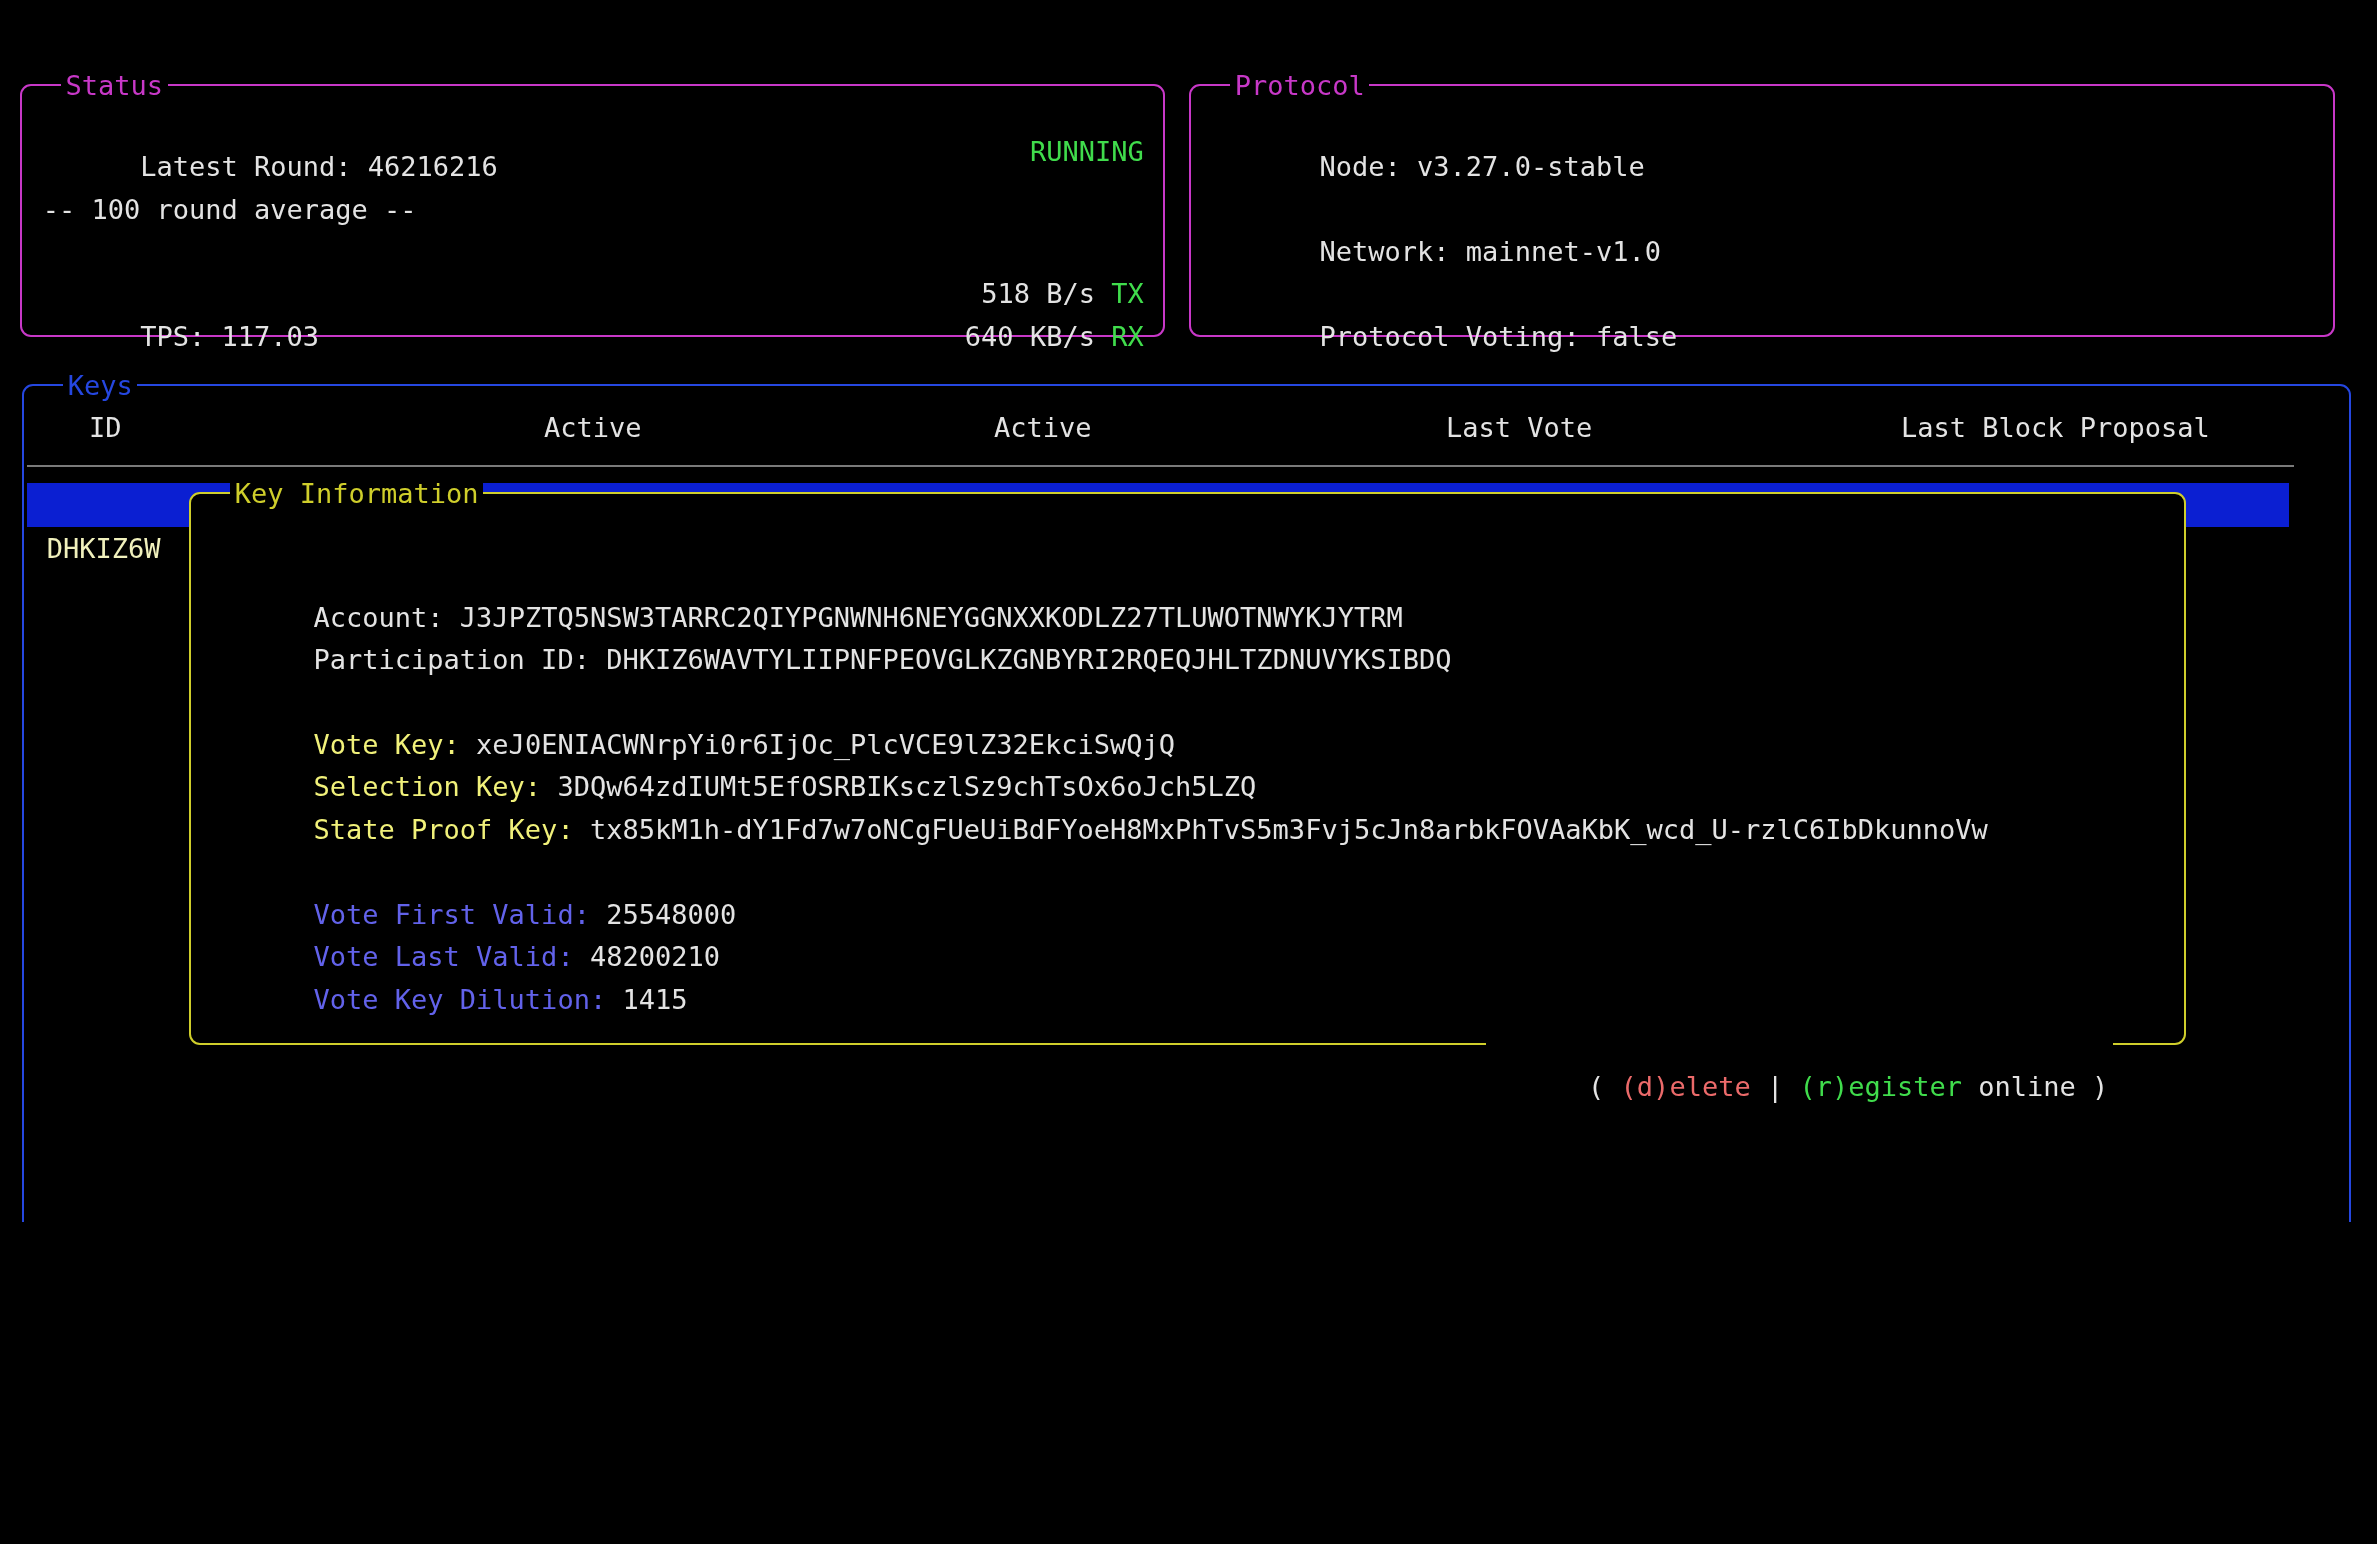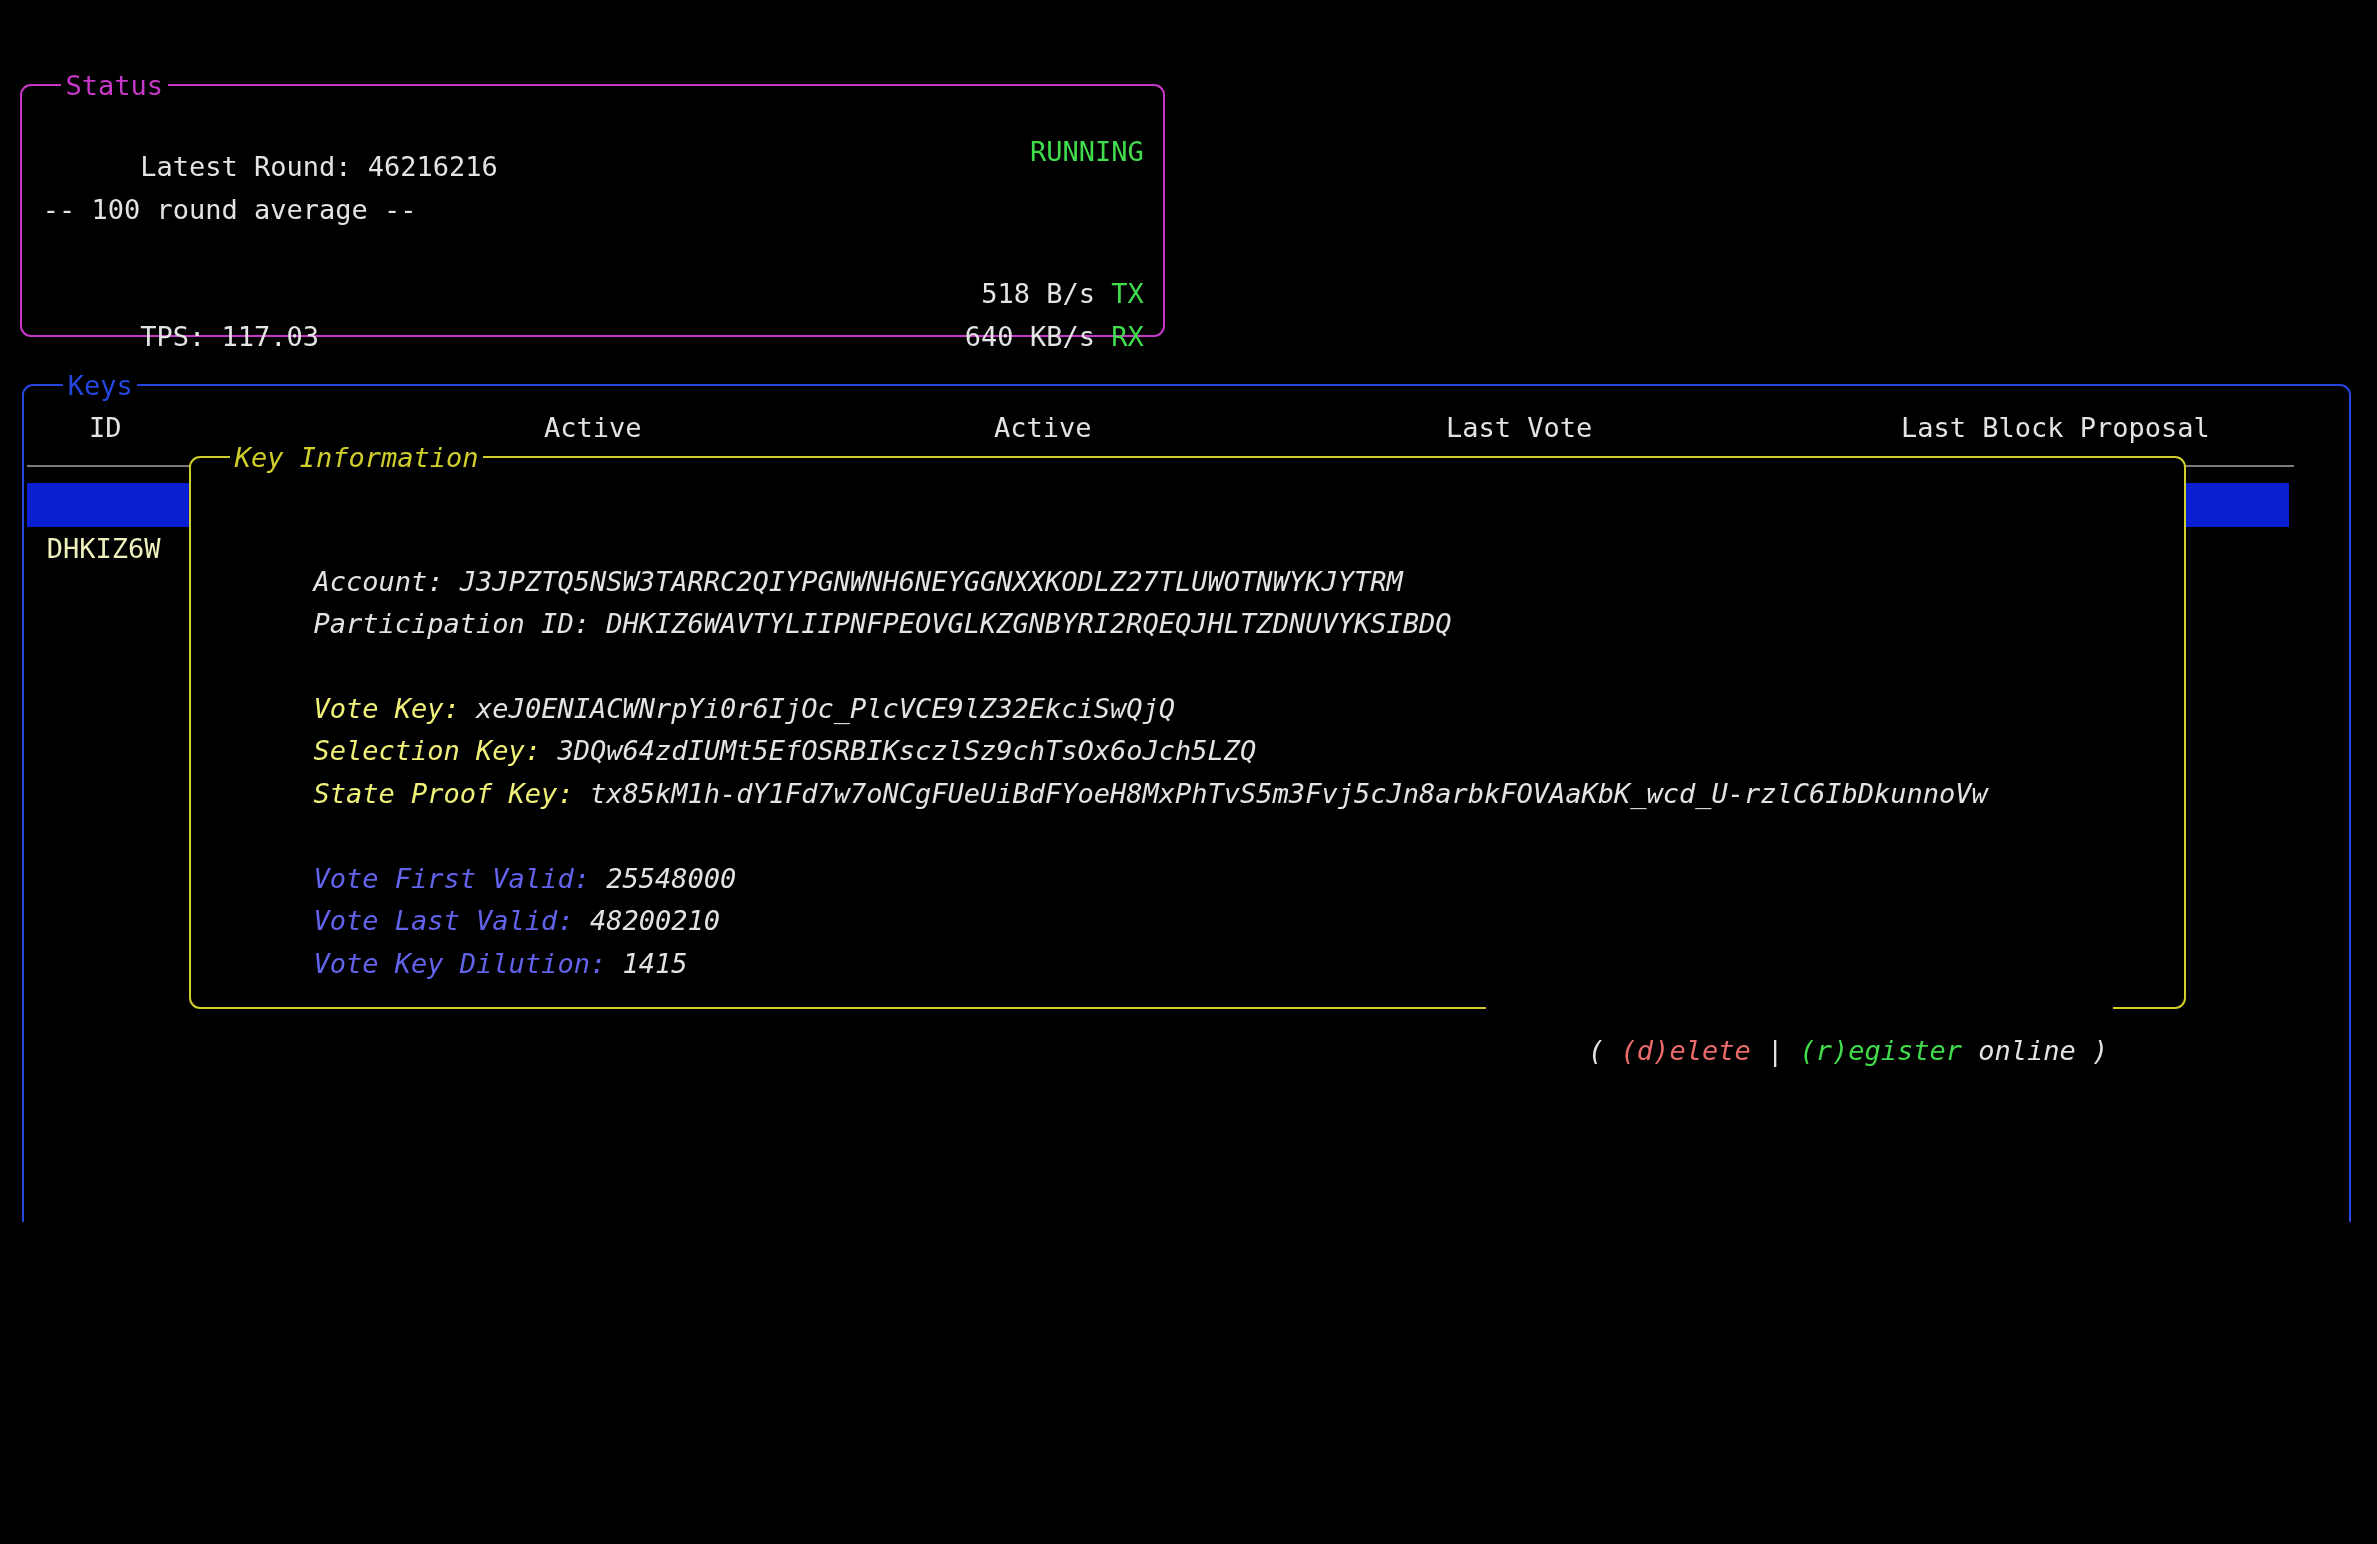--- a/index.html
+++ b/index.html
@@ -108,20 +108,33 @@
     </div>
 
     <div class="line" style="left:21px; top:188px;">
       <span>TPS: </span><span>117.03</span>
     </div>
     <div class="line right24" style="top:188px;">
       <span>640 KB/s </span><span class="green">RX</span>
     </div>
   </section>
 
+  <section class="panel b-magenta" style="left:1189px; top:84px; width:1146px; height:253px;">
+    <span class="panel-title t-magenta">Protocol</span>
+
+    <div class="line" style="left:31px; top:18px;">
+      <span>Node: </span><span>v3.27.0-stable</span>
+    </div>
+    <div class="line" style="left:31px; top:103px;">
+      <span>Network: </span><span>mainnet-v1.0</span>
+    </div>
+    <div class="line" style="left:31px; top:188px;">
+      <span>Protocol Voting: </span><span>false</span>
+    </div>
+  </section>
 
   <section class="panel b-blue" style="left:22px; top:384px; width:2329px; height:1058px;">
     <span class="panel-title t-blue">Keys</span>
 
     <div class="line hdr" style="left:21px;   top:21px;">ID</div>
     <div class="line hdr" style="left:476px;  top:21px;">Active</div>
     <div class="line hdr" style="left:926px; top:21px;">Active</div>
     <div class="line hdr" style="left:1378px; top:21px;">Last Vote</div>
     <div class="line hdr" style="left:1833px; top:21px;">Last Block Proposal</div>
 
@@ -131,21 +144,21 @@
       <span class="sel-id">DHKIZ6W</span>
     </div>
 
     <div class="border-label fg" style="left:76px;">( (g)enerate )</div>
 
     <div class="border-label" style="right:81px;text-decoration:underline;">
       <span>| </span><span>accounts</span><span> | </span><span class="green">keys</span><span> |</span>
     </div>
   </section>
 
-  <section class="panel b-yellow solid" style="left:189px; top:456px; width:1997px; height:553px; z-index:5;font-style:italic;">
+  <section class="panel b-yellow solid" style="left:189px; top:492px; width:1997px; height:553px; z-index:5;">
     <span class="panel-title t-yellow">Key Information</span>
 
     <div class="line" style="left:25px; top:61px;">
       <span>Account: </span><span>J3JPZTQ5NSW3TARRC2QIYPGNWNH6NEYGGNXXKODLZ27TLUWOTNWYKJYTRM</span>
     </div>
     <div class="line" style="left:25px; top:103px;">
       <span>Participation ID: </span><span>DHKIZ6WAVTYLIIPNFPEOVGLKZGNBYRI2RQEQJHLTZDNUVYKSIBDQ</span>
     </div>
 
     <div class="line" style="left:25px; top:188px;">

